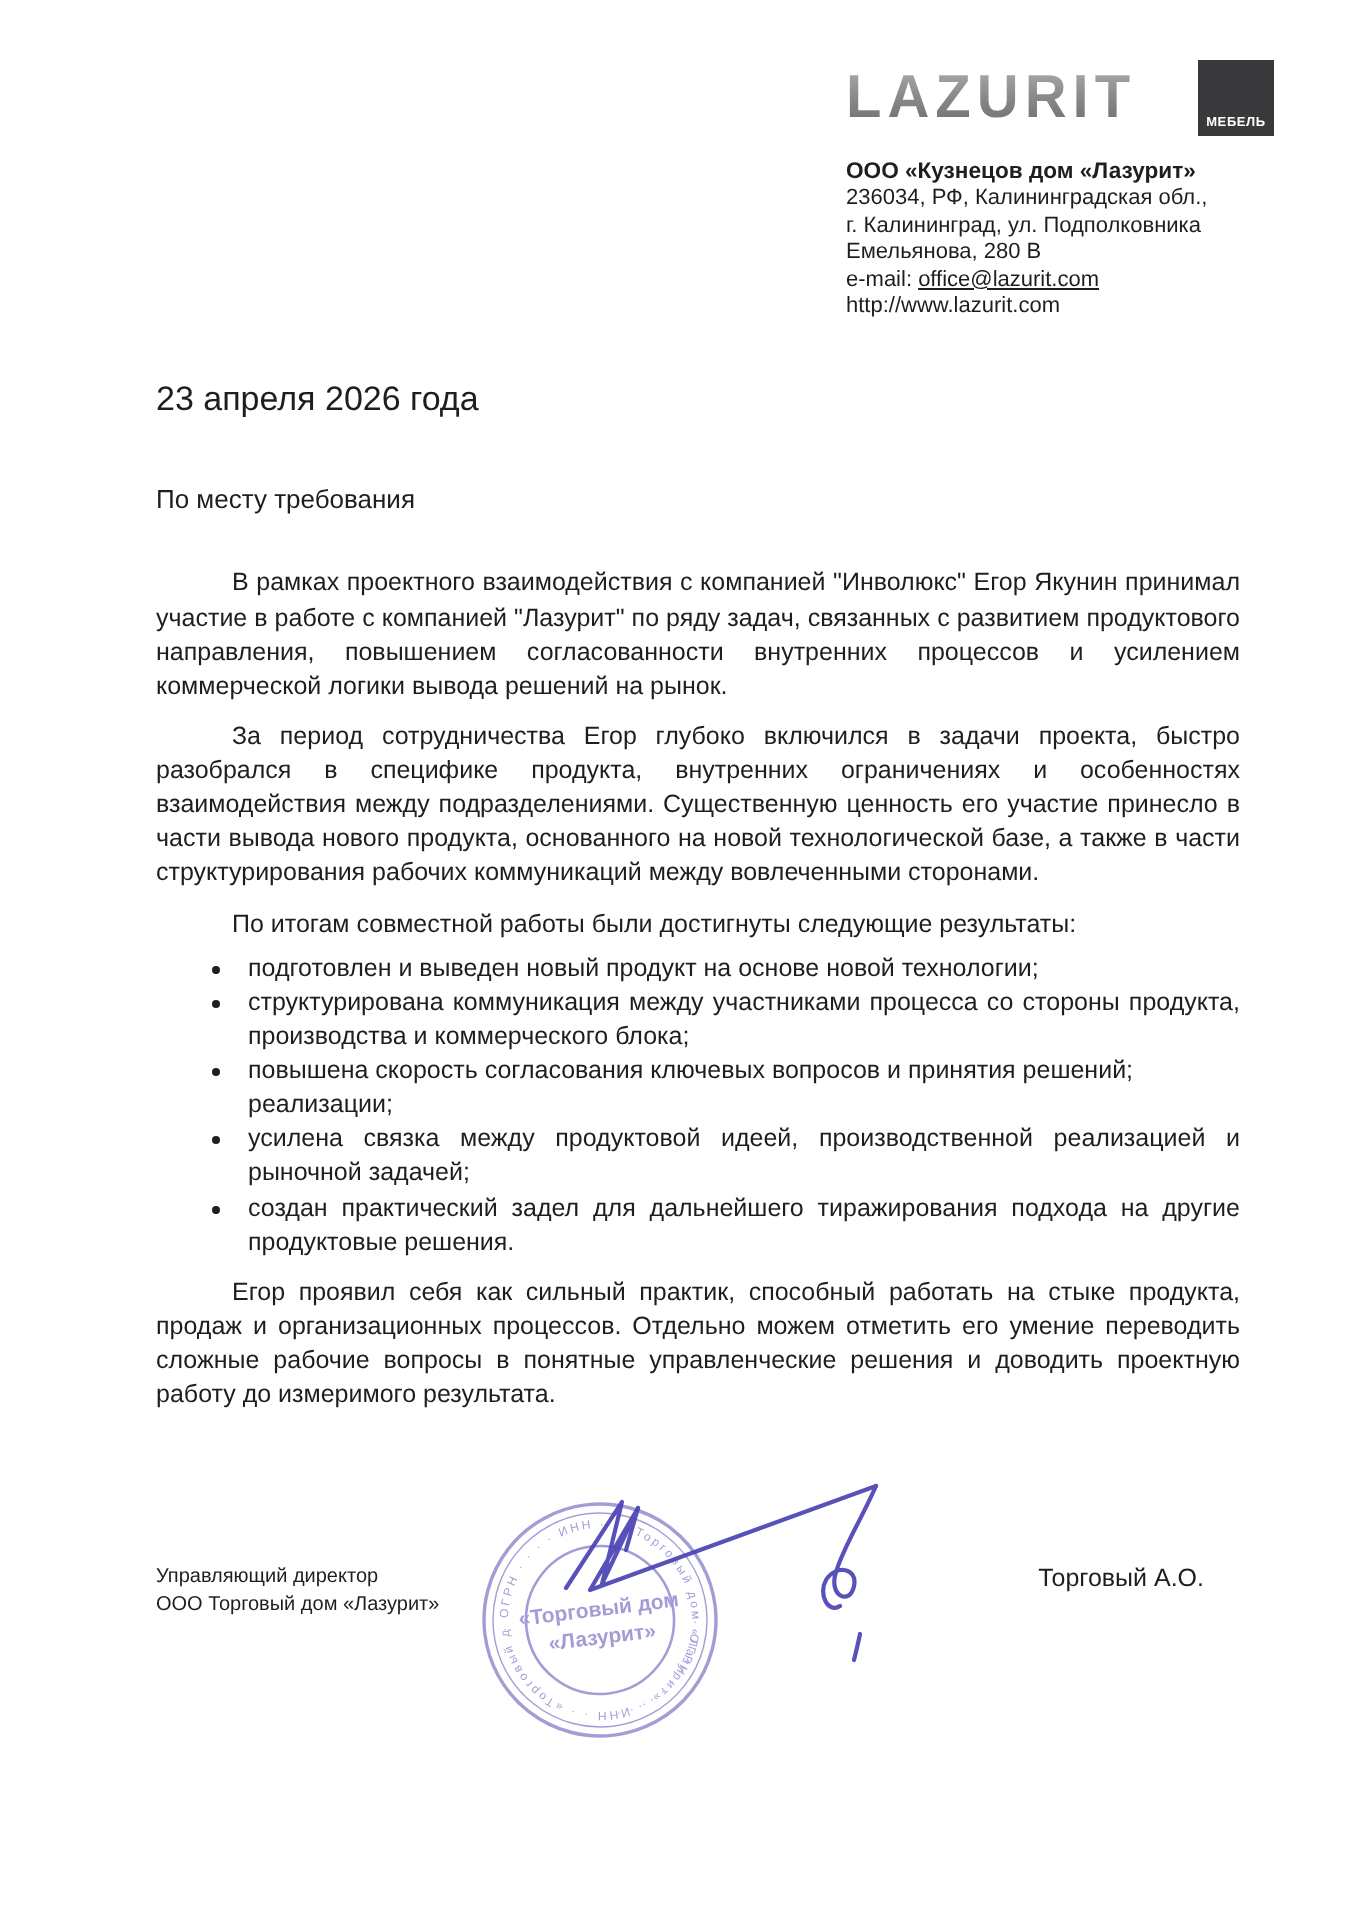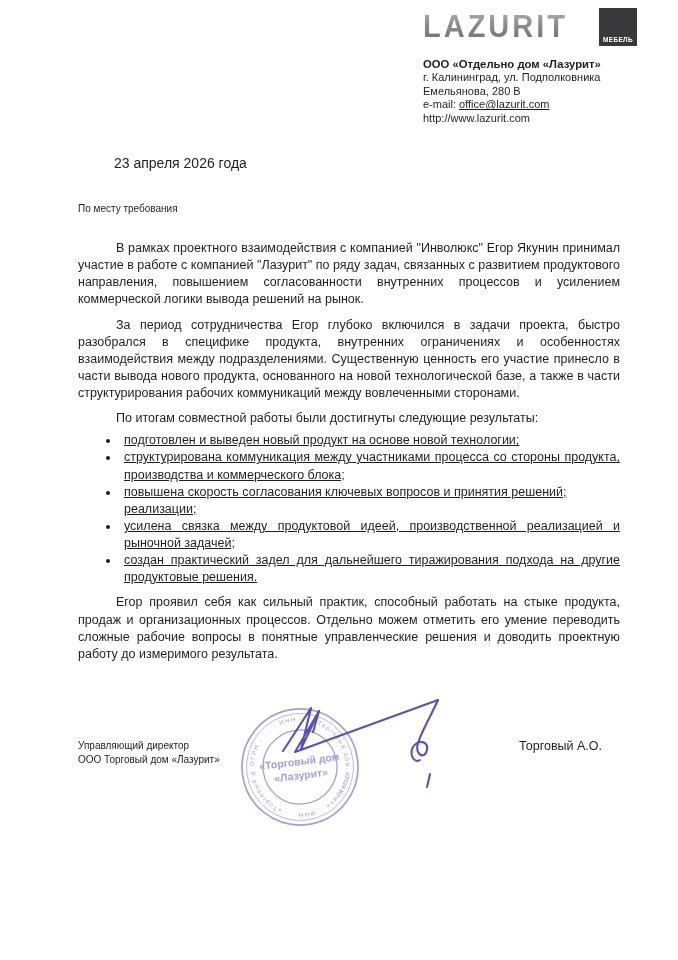--- a/index.html
+++ b/index.html
@@ -1,20 +1,20 @@
 <!DOCTYPE html>
 <html lang="ru"><head>
 <meta charset="utf-8">
 <style>
   html,body{margin:0;padding:0;}
   body{
     width:678px;height:960px;background:#ffffff;overflow:hidden;
     font-family:"Liberation Sans", sans-serif;color:#1e1e1e;position:relative;
   }
-  .page{padding:8px 58px 0 78px;}
+  .page{padding:30px 58px 0 78px;}
 
   
   .header-block{width:214px;margin-left:auto;margin-right:-17px;}
   .logo-row{display:flex;align-items:center;justify-content:space-between;}
   .wordmark{
     font-weight:bold;font-size:29px;line-height:1;letter-spacing:3px;
     color:#8d8d8d;
     background:linear-gradient(180deg,#aaaaaa 0%,#8a8a8a 45%,#6e6e6e 100%);
     -webkit-background-clip:text;background-clip:text;
     -webkit-text-fill-color:transparent;
@@ -25,25 +25,25 @@
   }
   .mebel-badge span{
     position:absolute;left:0;right:0;bottom:3px;text-align:center;
     color:#ffffff;font-size:6.5px;font-weight:bold;letter-spacing:.3px;
   }
   .contact{margin-top:12px;font-size:11px;line-height:13.4px;}
   .contact .company{font-weight:bold;font-size:11.3px;}
   .email-link{text-decoration:underline;}
 
   
-  .date{margin-top:30px;font-size:14px;margin-left:36px;}
-  .recipient{margin-top:32px;font-size:10px;}
+  .date{margin-top:30px;font-size:17px;}
+  .recipient{margin-top:32px;font-size:13px;}
   .para{margin:8px 0 0 0;font-size:12.5px;line-height:1.37;text-align:justify;text-indent:38px;}
   .para.first{margin-top:26px;}
-  ul.results{margin:5px 0 0 0;padding:0 0 0 42px;text-decoration:underline;}
+  ul.results{margin:5px 0 0 0;padding:0 0 0 42px;}
   ul.results li{
     font-size:12.5px;line-height:1.37;text-align:justify;
     white-space:pre-line;padding-left:4px;margin:0;
   }
 
   
   .sign-block{position:relative;margin-top:24px;height:200px;}
   .sign-titles{position:absolute;left:0;top:52px;font-size:10px;line-height:1.37;}
   .signer{position:absolute;right:18px;top:52px;font-size:12.5px;}
   .overlay{position:absolute;left:138px;top:0;width:320px;height:200px;}
@@ -55,21 +55,22 @@
 <div class="page">
 
   <div class="header-block">
     <div class="logo-row">
       <div class="wordmark">LAZURIT</div>
       <div class="mebel-badge">
         <span>МЕБЕЛЬ</span>
       </div>
     </div>
     <div class="contact">
-      <div class="company">ООО «Отдельно дом «Лазурит»</div>
+      <div class="company">ООО «Кузнецов дом «Лазурит»</div>
+      <div>236034, РФ, Калининградская обл.,</div>
       <div>г. Калининград, ул. Подполковника</div>
       <div>Емельянова, 280 В</div>
       <div><span>e-mail: </span><span class="email-link">office@lazurit.com</span></div>
       <div>http://www.lazurit.com</div>
     </div>
   </div>
 
   <div class="date">23 апреля 2026 года</div>
   <div class="recipient">По месту требования</div>
 

